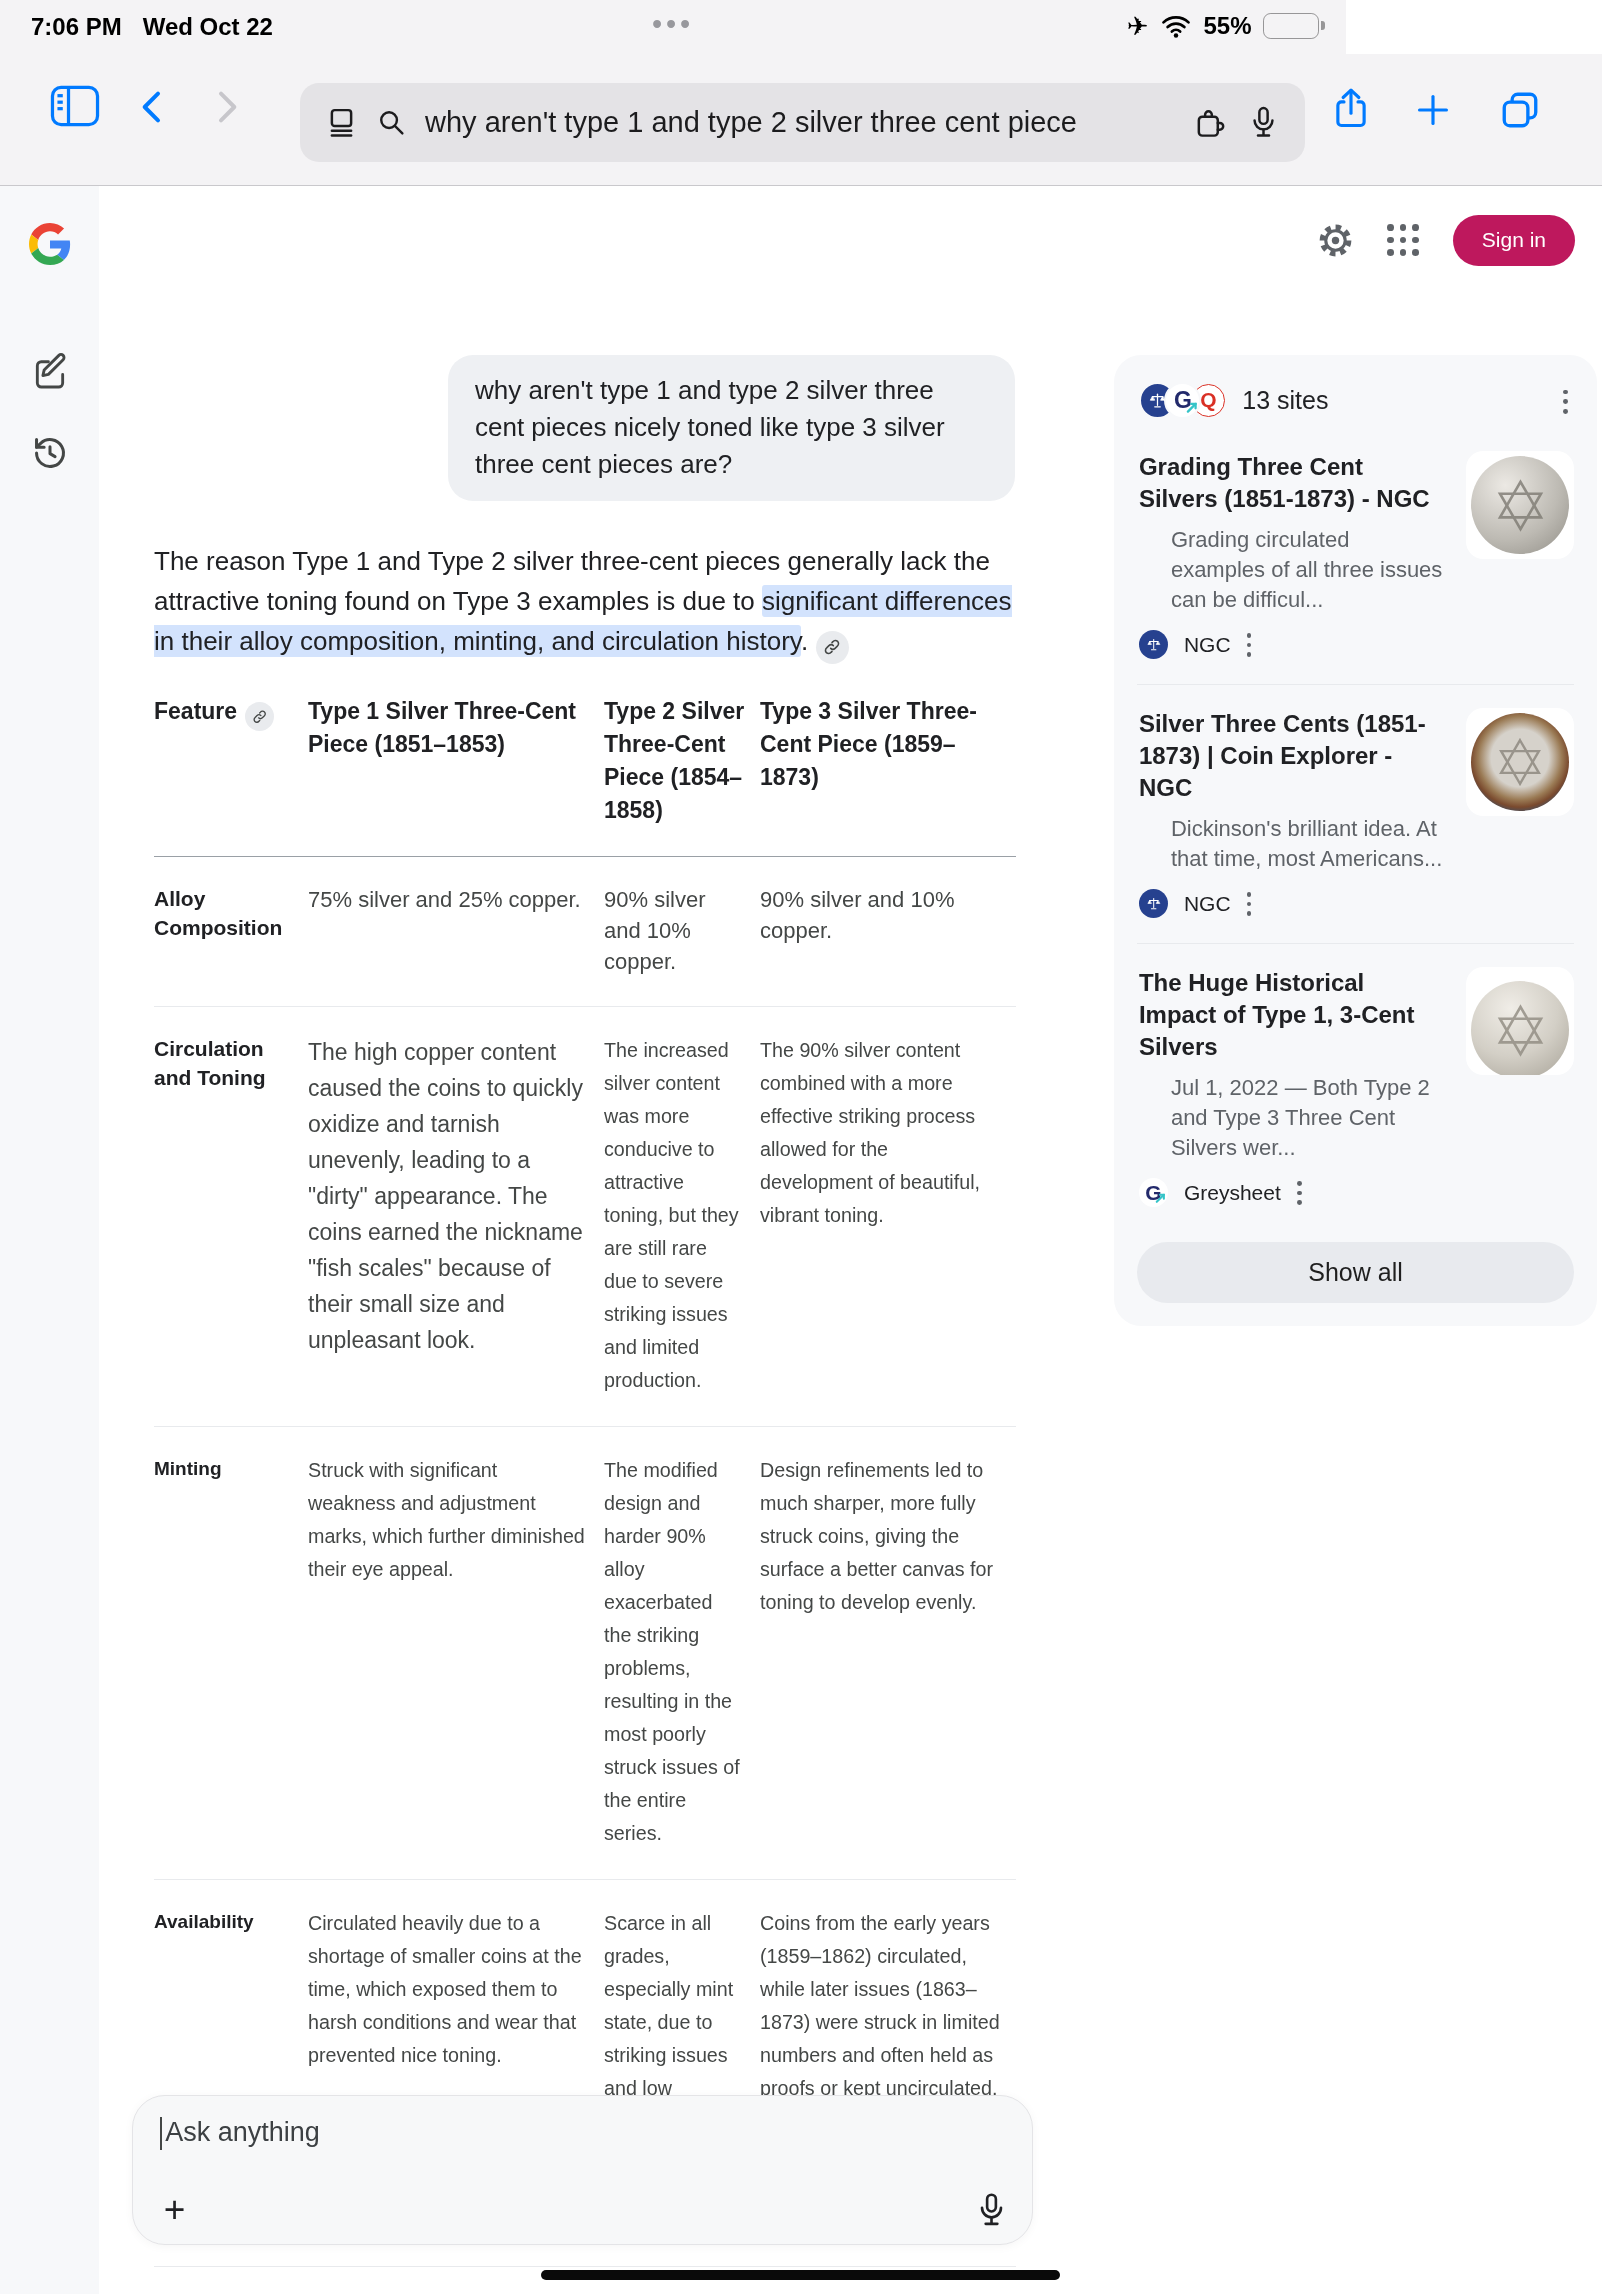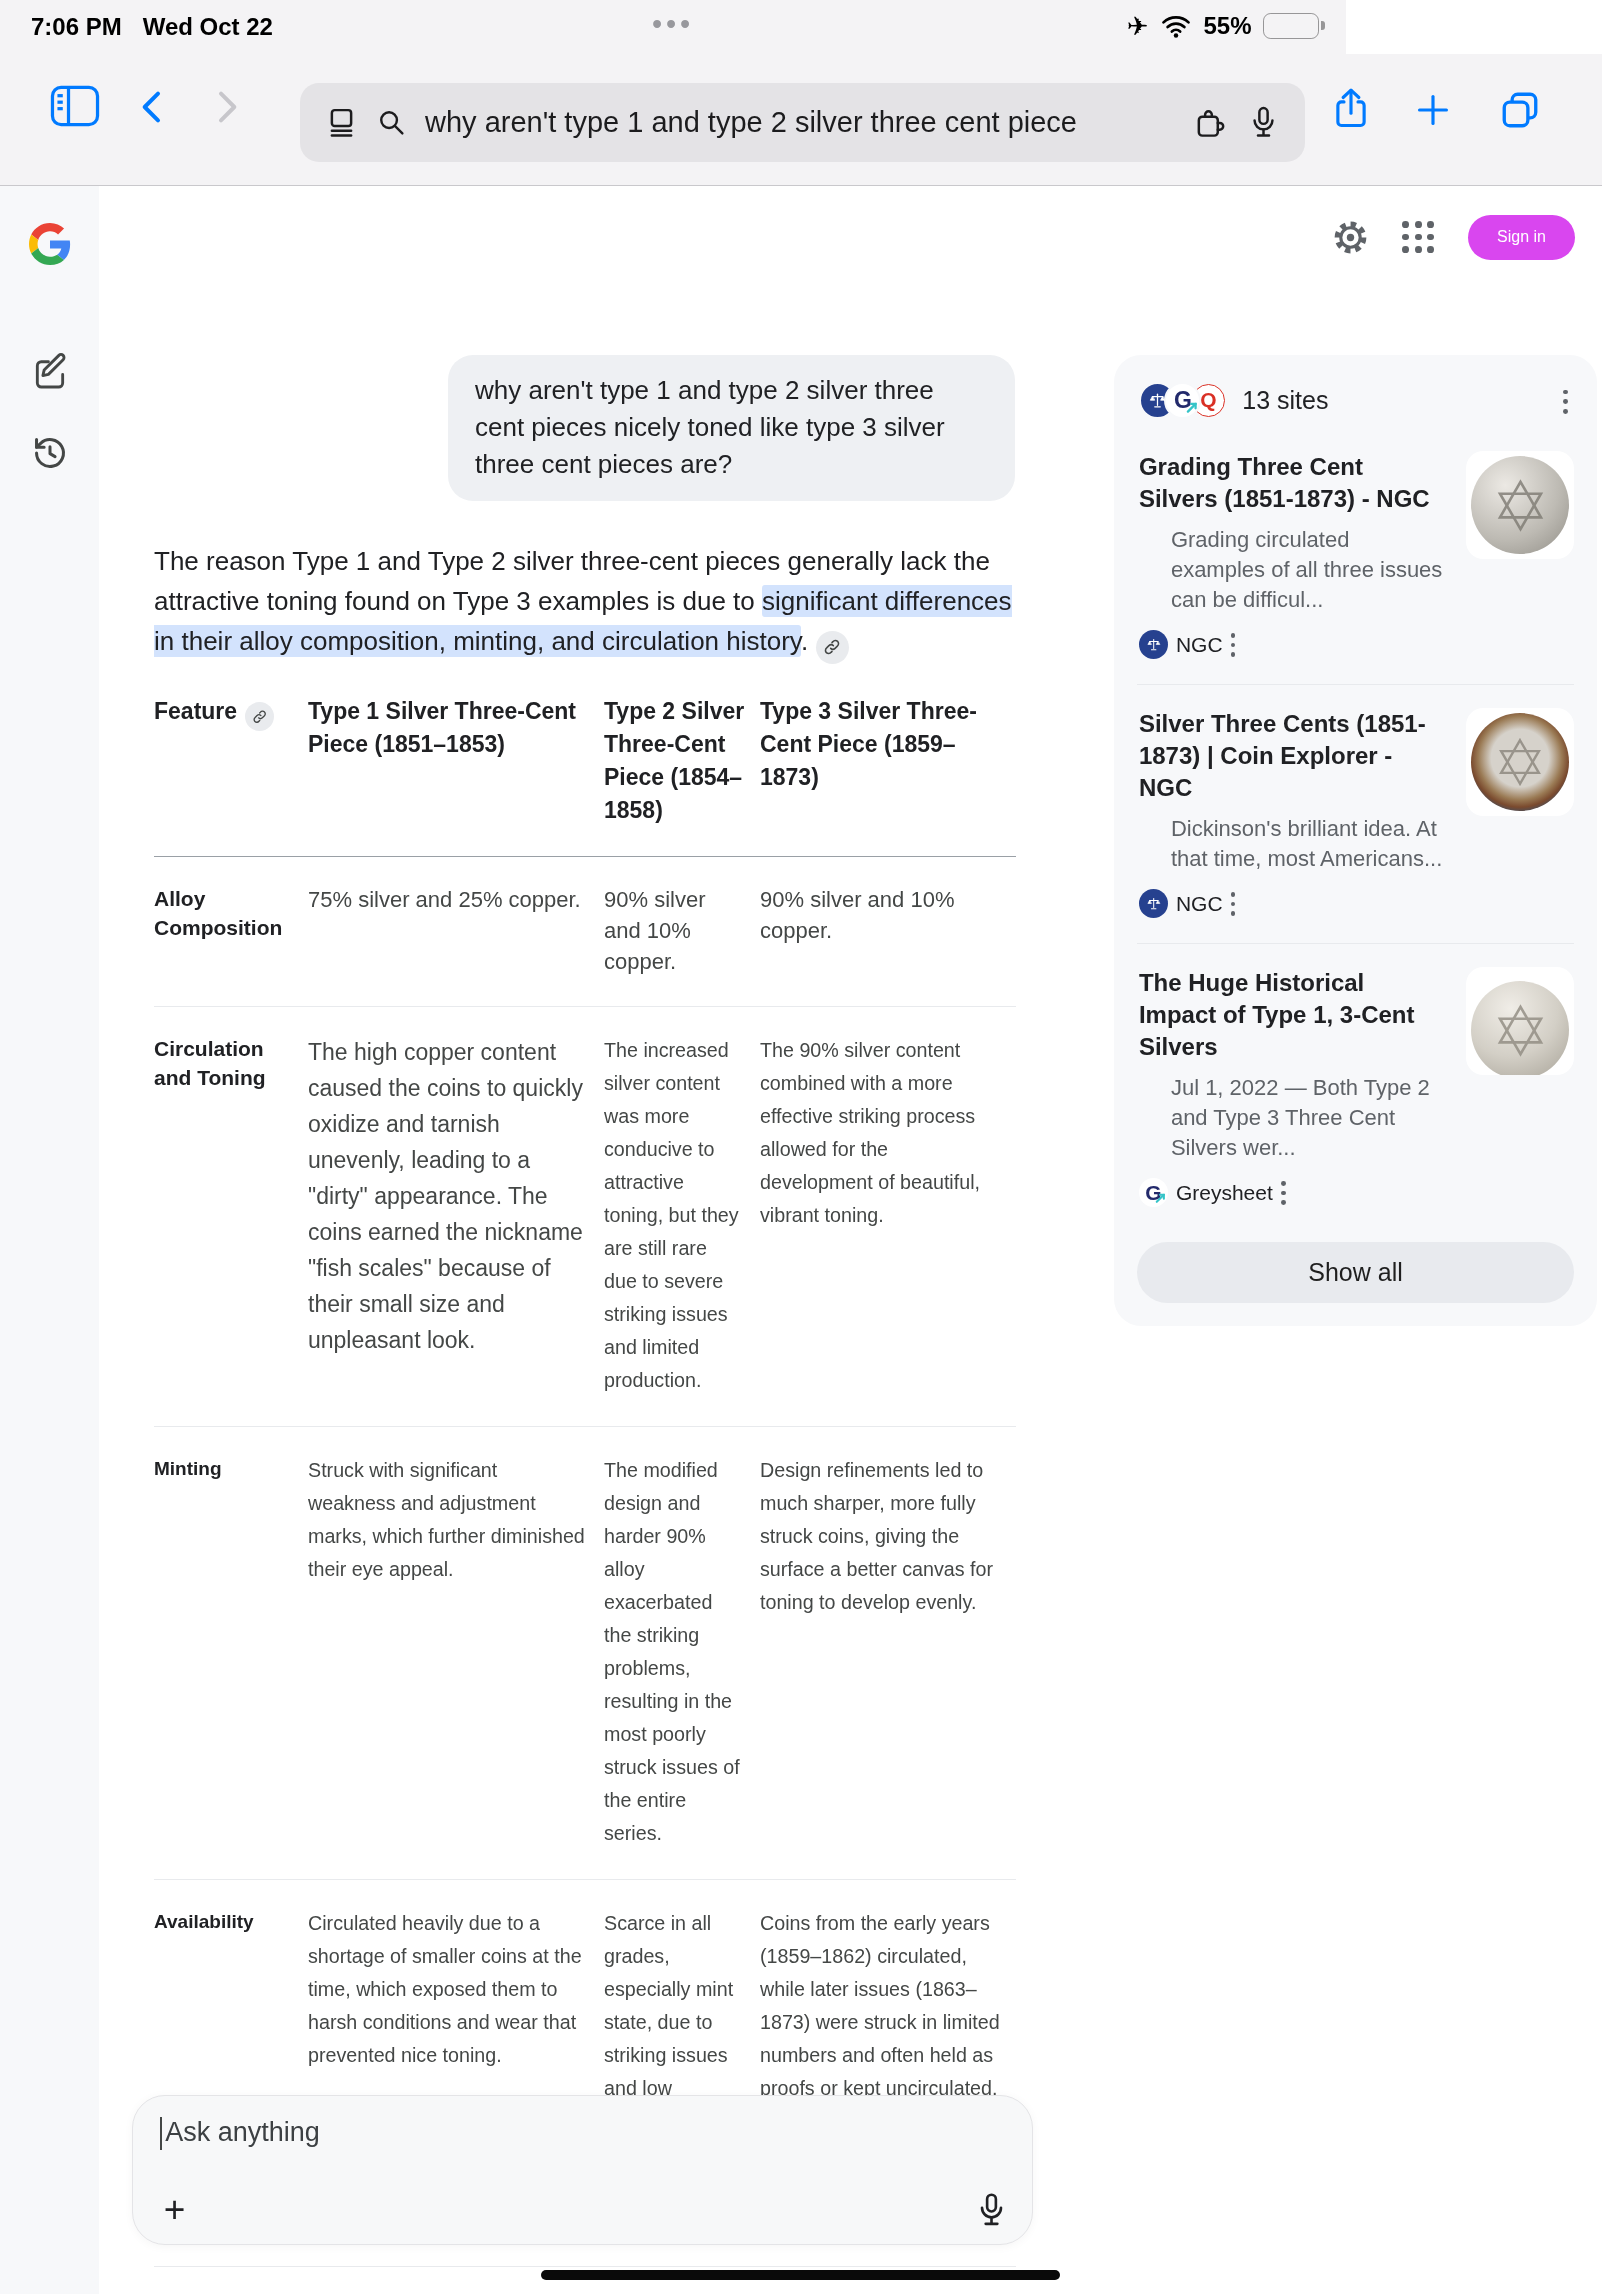--- a/index.html
+++ b/index.html
@@ -30,21 +30,21 @@
   .rail-icon { position:absolute; left:29px; width:42px; height:42px; display:flex; align-items:center; justify-content:center; }
 
   .g-header { position:absolute; top:186px; left:99px; right:0; height:115px; background:#fff; }
   .tabs { position:absolute; left:55px; top:42px; display:flex; align-items:center; gap:44px; font-size:23px; color:#5f6368; }
   .tab { cursor:pointer; display:flex; align-items:center; gap:7.7px; }
   .tab.active { color:#202124; font-weight:700; }
   .caret { font-size:16.3px; color:#5f6368; }
   .hdr-right { position:absolute; right:27px; top:29px; display:flex; align-items:center; gap:33px; }
   .grid-dots { display:grid; grid-template-columns:repeat(3,7.7px); grid-template-rows:repeat(3,7.7px); gap:4.8px; }
   .grid-dots i { width:6.7px; height:6.7px; border-radius:50%; background:#5f6368; }
-  .signin { background:#d946ef; color:#fff; font-size:16px; font-weight:500; padding:13.4px 29px; border-radius:27px; }
+  .signin { background:#be185d; color:#fff; font-size:21px; font-weight:500; padding:13.4px 29px; border-radius:27px; }
 
   
   .main { position:absolute; left:154px; top:355px; width:861px; }
   .bubble { margin-left:auto; max-width:567px; background:#eef0f3; border-radius:25px; padding:17.3px 27px; font-size:26px; line-height:37px; color:#202124; }
   .answer { margin-top:40px; font-size:26px; line-height:40px; color:#202124; }
   .hl { background:#d3e3fd; border-radius:2.9px; padding:1px 0; }
   .chip { display:inline-flex; align-items:center; justify-content:center; width:33px; height:33px; border-radius:50%; background:#e9ebee; vertical-align:-6.7px; margin-left:7.7px; }
   .chip.small { width:29px; height:29px; vertical-align:-5.8px; }
 
   table.cmp { margin-top:31px; width:861px; border-collapse:collapse; table-layout:fixed; }
@@ -70,21 +70,21 @@
   .src-count { font-size:25px; color:#202124; }
   .kebab { display:flex; flex-direction:column; gap:4.8px; align-items:center; }
   .kebab i { width:4.8px; height:4.8px; border-radius:50%; background:#5f6368; }
   .src-head .kebab { position:absolute; right:5.8px; top:9.6px; }
 
   .card { display:flex; gap:21px; padding:23px 0 25px 1.9px; }
   .card + .card { border-top:1px solid #e8eaed; }
   .card-txt { flex:1; min-width:0; }
   .card-title { font-size:24px; line-height:32px; font-weight:600; color:#202124; }
   .card-desc { margin-top:9.6px; font-size:22px; line-height:30px; color:#5f6368;margin-left:32px; }
-  .card-src { margin-top:15.4px; display:flex; align-items:center; gap:8px; font-size:21px; color:#202124; }
+  .card-src { margin-top:15.4px; display:flex; align-items:center; gap:16px; font-size:21px; color:#202124; }
   .card-src .fav2 { width:29px; height:29px; border-radius:50%; background:#26418f; display:flex; align-items:center; justify-content:center; flex:none; }
   .thumb { width:108px; height:108px; border-radius:17.3px; background:#fff; flex:none; display:flex; align-items:center; justify-content:center; overflow:hidden; }
   .coin { width:98px; height:98px; border-radius:50%; position:relative; display:flex; align-items:center; justify-content:center; }
   .coin-1 { background:radial-gradient(circle at 35% 30%, #ece9e4, #bdbab3 58%, #8f8c85); }
   .coin-2 { background:radial-gradient(circle at 50% 46%, #d6d2cb 0 40%, #9a7a54 58%, #7a4a2e 68%, #2d4f71 80%, #1c2b3c 92%); }
   .coin-3 { background:radial-gradient(circle at 40% 28%, #f0ede7, #d3cfc6 52%, #a5a095); }
   .coin svg { opacity:.8; }
 
   .show-all { margin-top:9.6px; height:61px; border-radius:31px; background:#e8eaee; display:flex; align-items:center; justify-content:center; font-size:25px; color:#1f1f1f; }
 

